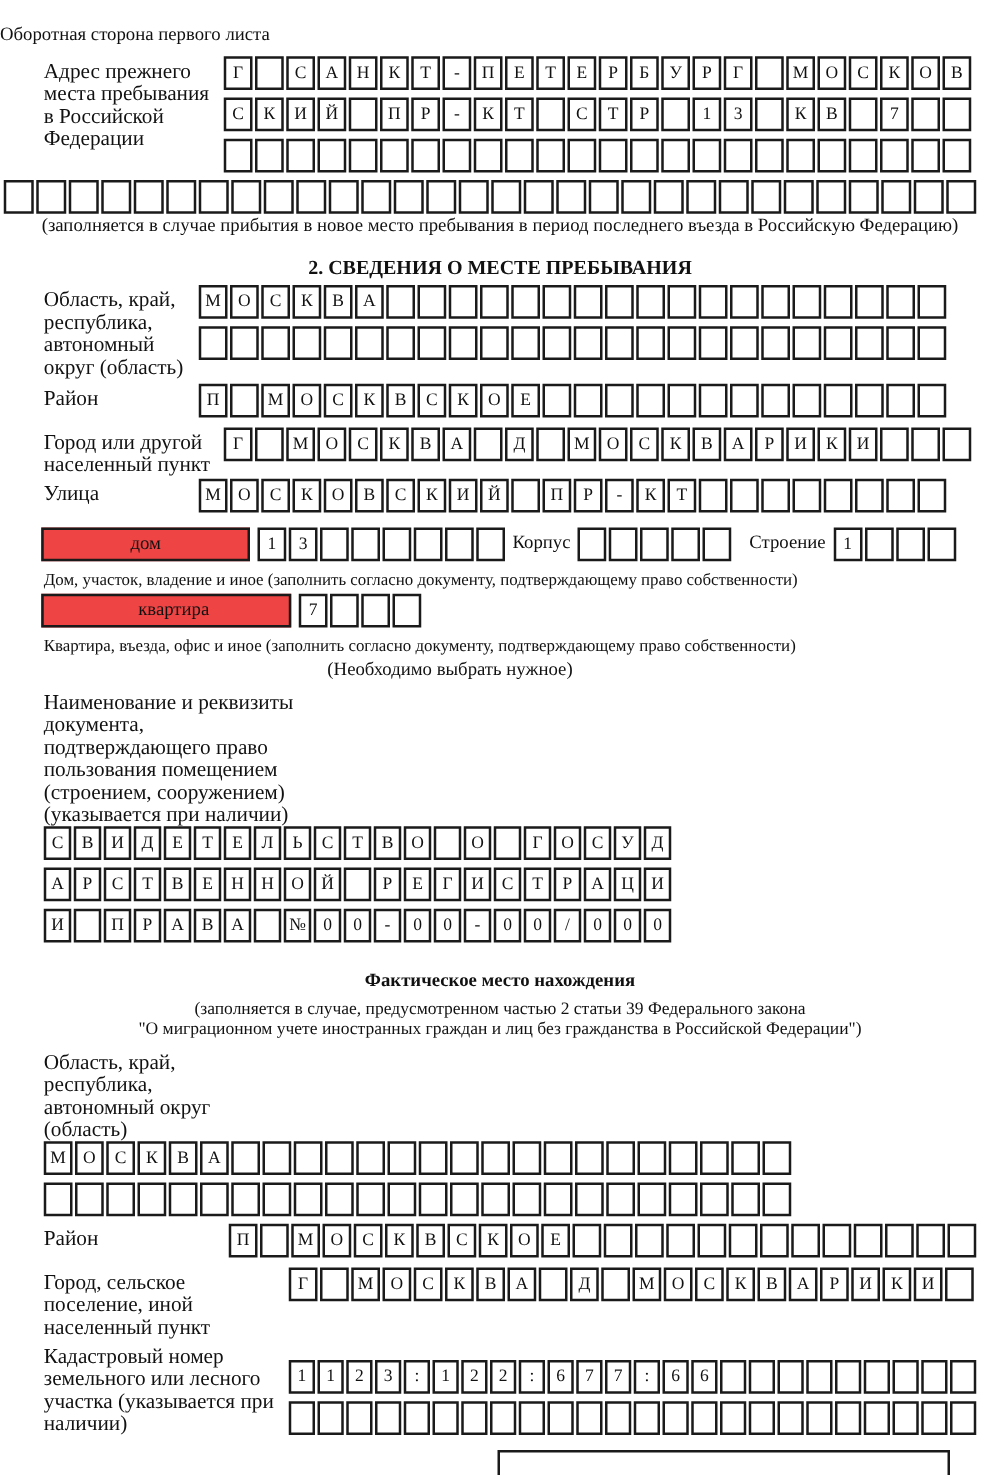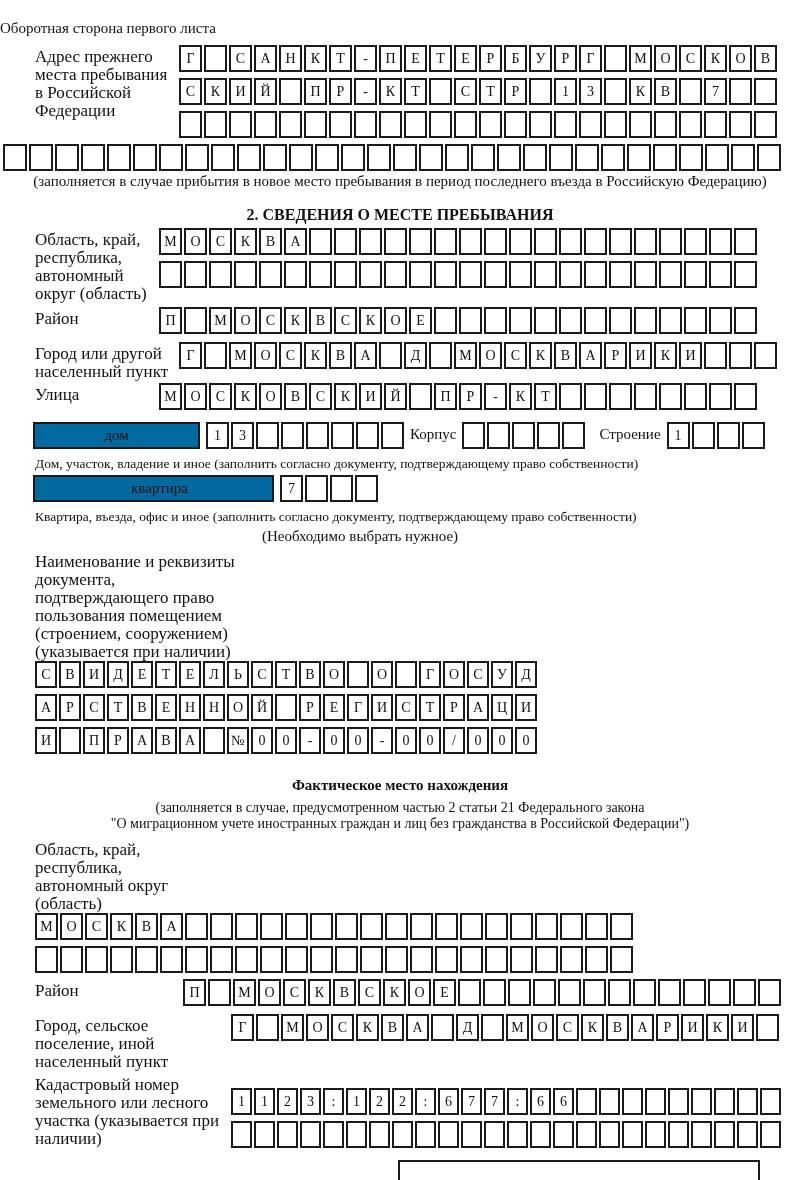--- a/index.html
+++ b/index.html
@@ -33,23 +33,23 @@
 
   .caption { font-size:15px; line-height:16px; }
   .center { text-align:center; }
   .cap-wide { width:760px; margin:2px 0 0 20px; }
   .cap-left { margin:1px 0 3px 35px; font-size:13.5px; }
   .sec-title { font-size:16px; font-weight:bold; text-align:center; margin-top:17px; }
 
   .widebox {
     flex:none; border:2px solid #1a1a1a; height:27px;
     display:flex; align-items:center; justify-content:center;
-    font-size:15px; margin-right:6px; background:#0369a1;
+    font-size:15px; margin-right:6px; background:#ef4444;
   }
-  .housebox { width:167px; } .aptbox { width:241px;padding-left:12px; }
+  .housebox { width:167px; } .aptbox { width:200px;padding-left:12px; }
   .inline-label { font-size:15px; padding-top:4px; flex:none; }
   .houserow { display:flex; margin:6px 0 0 33px; align-items:flex-start; }
   .aptrow   { display:flex; margin:3px 0 0 33px; align-items:flex-start; }
 
   .stayrow { display:flex; align-items:center; margin:4px 0 0 35px; font-size:15px; }
   .stayrow .cell { margin:0 10px 0 6px; }
   .stay-note { width:660px; text-align:center; margin:1px 0 0 30px; }
 
   .offset-rows { margin-top:15px; }
 
@@ -449,21 +449,21 @@
           <span class="cell">0</span>
           <span class="cell">/</span>
           <span class="cell">0</span>
           <span class="cell">0</span>
           <span class="cell">0</span>
         </div>
     </div>
   </div>
 
   <div class="sec-title" style="font-size:15px;">Фактическое место нахождения</div>
-  <div class="caption center mt6" style="font-size:14px;">(заполняется в случае, предусмотренном частью 2 статьи 21 Федерального закона</div>
+  <div class="caption center mt6" style="font-size:14px;">(заполняется в случае, предусмотренном частью 2 статьи 39 Федерального закона</div>
   <div class="caption center" style="font-size:14px;">"О миграционном учете иностранных граждан и лиц без гражданства в Российской Федерации")</div>
 
   <div class="block mt6">
     <div class="flabel w142">Область, край, республика, автономный округ (область)</div>
     <div class="rows">
       <div class="cellrow">
           <span class="cell">М</span>
           <span class="cell">О</span>
           <span class="cell">С</span>
           <span class="cell">К</span>

